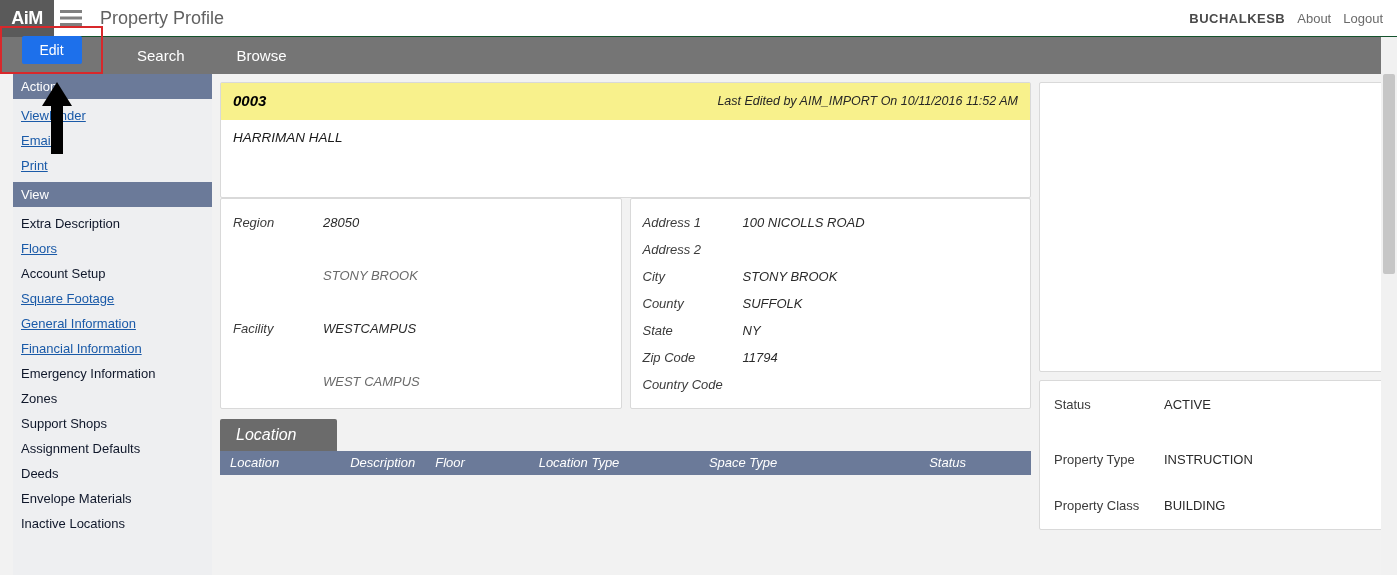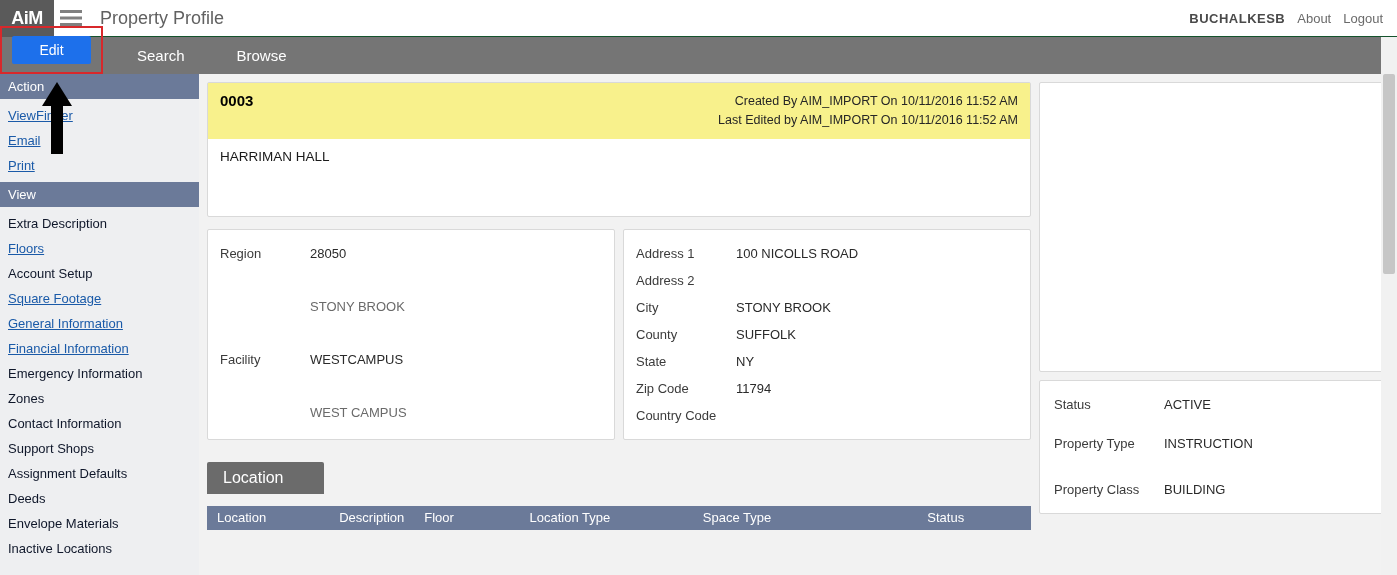--- a/index.html
+++ b/index.html
@@ -73,36 +73,37 @@
     height: 48px;
     width: 103px;
     display: flex; align-items: center; justify-content: center;
     margin-top: -11px;
   }
   .btn-edit {
     background: var(--blue);
     color: #fff;
     border: none;
     height: 28px;
-    width: 79px;
+    width: 60px;
     font-size: 14px;
     border-radius: 2px;
     cursor: pointer;
   }
   .toolbar .tb-link {
     color: #fff; font-size: 15px;
     padding: 0 26px; height:37px; display:flex; align-items:center;
     cursor: pointer;
   }
 
   
   .main {
     display: flex;
     height: calc(575px - 37px - 37px);
     background: var(--content-bg);
+    padding-left: 13px;
   }
 
   
   .sidebar {
     width: 199px;
     background: #eeeff1;
     font-size: 13px;
     position: relative;
   }
   .side-header {
@@ -127,21 +128,21 @@
   }
 
   
   .content {
     flex: 1;
     padding: 8px 8px 0 8px;
     display: flex; flex-direction: column;
     overflow: hidden;
   }
   .row1 { display: flex; gap: 8px; }
-  .col-main { flex: 1; display: flex; flex-direction: column; gap: 12px; min-width: 0;}
+  .col-main { flex: 1; display: flex; flex-direction: column; gap: 0; min-width: 0; font-style: italic;}
   .card {
     background: var(--card-bg);
     border: 1px solid var(--border);
     border-radius: 2px;
   }
 
   
   .header-card { padding: 0; }
   .yellow-strip {
     background: var(--yellow);
@@ -249,38 +250,36 @@
     <div class="side-header">View</div>
     <div class="side-list">
       <div class="side-item">Extra Description</div>
       <div class="side-item link">Floors</div>
       <div class="side-item">Account Setup</div>
       <div class="side-item link">Square Footage</div>
       <div class="side-item link">General Information</div>
       <div class="side-item link">Financial Information</div>
       <div class="side-item">Emergency Information</div>
       <div class="side-item">Zones</div>
-      <div class="side-item">Contact Information</div>
       <div class="side-item">Support Shops</div>
       <div class="side-item">Assignment Defaults</div>
       <div class="side-item">Deeds</div>
       <div class="side-item">Envelope Materials</div>
       <div class="side-item">Inactive Locations</div>
     </div>
   </div>
 
   <div class="content">
     <div class="row1">
       <div class="col-main">
 
         <div class="card header-card">
           <div class="yellow-strip">
             <span class="rec-id">0003</span>
             <div class="audit">
-              <div>Created By AIM_IMPORT On 10/11/2016 11:52 AM</div>
               <div>Last Edited by AIM_IMPORT On 10/11/2016 11:52 AM</div>
             </div>
           </div>
           <div class="rec-name">HARRIMAN HALL</div>
         </div>
 
         <div class="details-row">
           <div class="card details-card a">
             <div class="kv">
                 <div class="k">Region</div>
@@ -348,21 +347,21 @@
 
       </div>
 
       <div class="col-right">
         <div class="card blank-card"></div>
         <div class="card status-card">
           <div class="kv">
               <div class="k">Status</div>
               <div class="v">ACTIVE</div>
             </div>
-          <div class="kv" style="margin-top:12px">
+          <div class="kv" style="margin-top:28px">
               <div class="k">Property Type</div>
               <div class="v">INSTRUCTION</div>
             </div>
           <div class="kv" style="margin-top:19px">
               <div class="k">Property Class</div>
               <div class="v">BUILDING</div>
             </div>
         </div>
       </div>
     </div>

